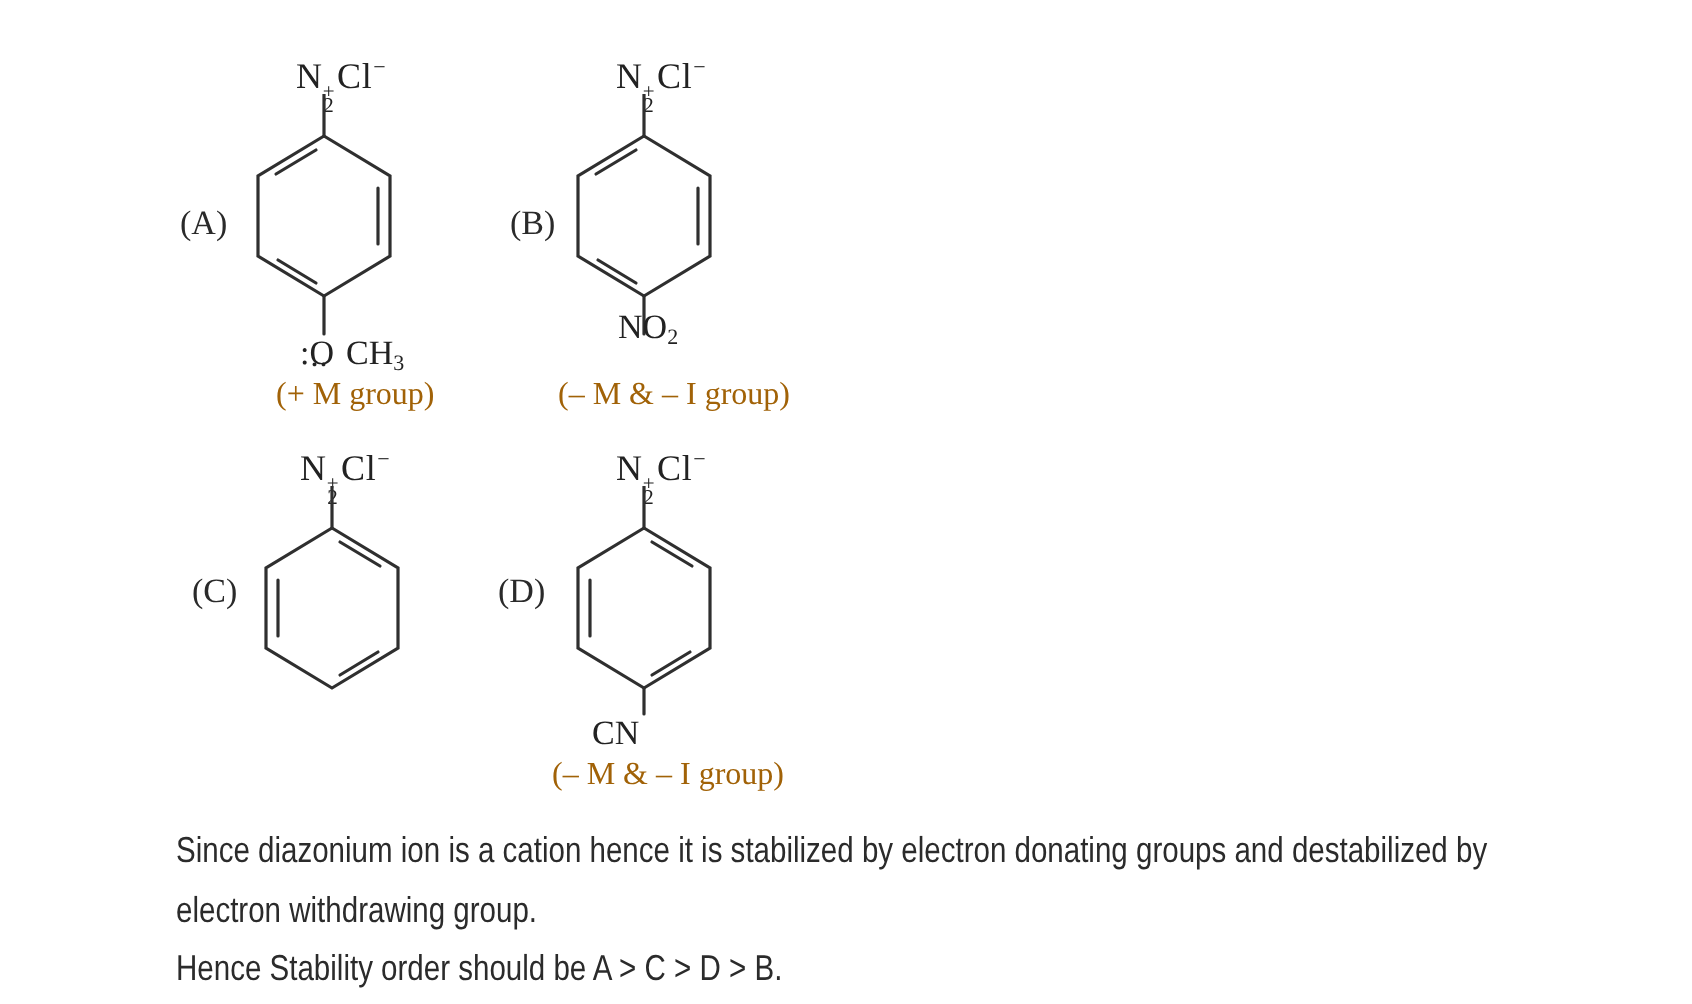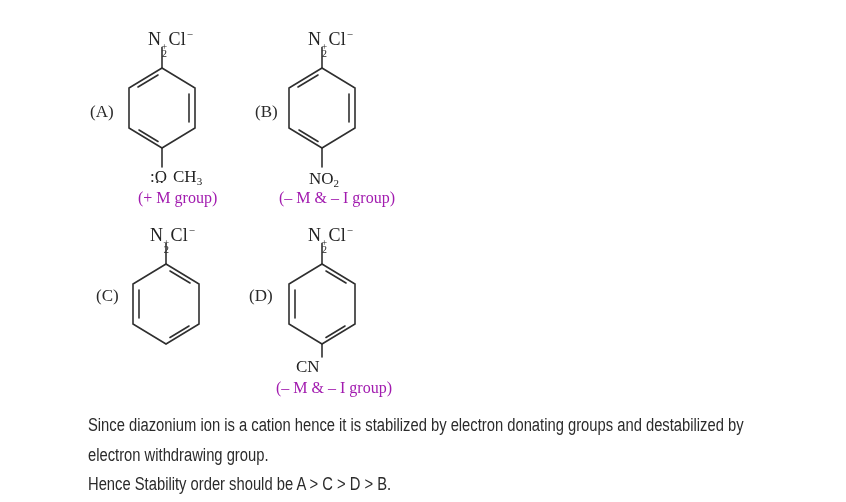--- a/index.html
+++ b/index.html
@@ -10,21 +10,21 @@
   .slabel {font-size:17px; color:#2a2a2a;}
   .n2cl {font-size:18px; color:#222; white-space:nowrap; letter-spacing:0.3px;}
   .stack {display:inline-flex; flex-direction:column; align-items:center;
           font-size:10.5px; line-height:7px; vertical-align:-5px; margin:0 1px 0 0;}
   .supr {font-size:11px; vertical-align:7px; margin-left:0.5px;}
   .subl {font-size:17px; white-space:nowrap; color:#222;}
   .subscr {font-size:11px; vertical-align:-3px;}
   .o-rel {position:relative; display:inline-block;}
   .dots {position:absolute; left:1px; top:5px; font-size:12px; font-weight:bold; letter-spacing:1.5px;}
   .gap {display:inline-block; width:6px;}
-  .note {font-size:16px; white-space:nowrap; color:#a21caf;text-align:right;}
+  .note {font-size:16px; white-space:nowrap; color:#a16207;text-align:right;}
   .ring {position:absolute;}
   .ring line, .ring polygon {stroke:#2f2f2f; stroke-width:1.6; fill:none; stroke-linecap:round;}
   .expl {position:absolute; left:88px; font-family:"Liberation Sans", sans-serif;
          font-size:18px; color:#2b2b2b; white-space:nowrap;
          transform:scaleX(0.82); transform-origin:0 0;}
 </style>
 </head>
 <body>
 
 <div class="canvas">
@@ -60,21 +60,21 @@
         </span><span>Cl</span><span class="supr">−</span>
     </div>
     <svg class="ring" style="left:40px; top:19px;" width="68" height="122" viewBox="0 0 68 122">
       <line x1="34" y1="0" x2="34" y2="21"></line>
       <polygon points="34,21 67,41 67,81 34,101 1,81 1,41"></polygon>
       <line x1="30" y1="28" x2="10" y2="40"></line>
       <line x1="61" y1="47" x2="61" y2="75"></line>
       <line x1="11" y1="83" x2="30" y2="94.5"></line>
       <line x1="34" y1="101" x2="34" y2="120"></line>
     </svg>
-    <div class="abs subl" style="left:61px; top:141px;">
+    <div class="abs subl" style="left:61px; top:126px;">
       <span>NO</span><span class="subscr">2</span>
     </div>
     <div class="abs note" style="left:31px; top:161px;">(– M &amp; – I group)</div>
   </div>
 
   <div class="struct" style="left:92px; top:222px;">
     <div class="abs slabel" style="left:4px; top:64px;">(C)</div>
     <div class="abs n2cl" style="left:58px; top:2px;">
       <span>N</span><span class="stack">
           <span>+</span>

